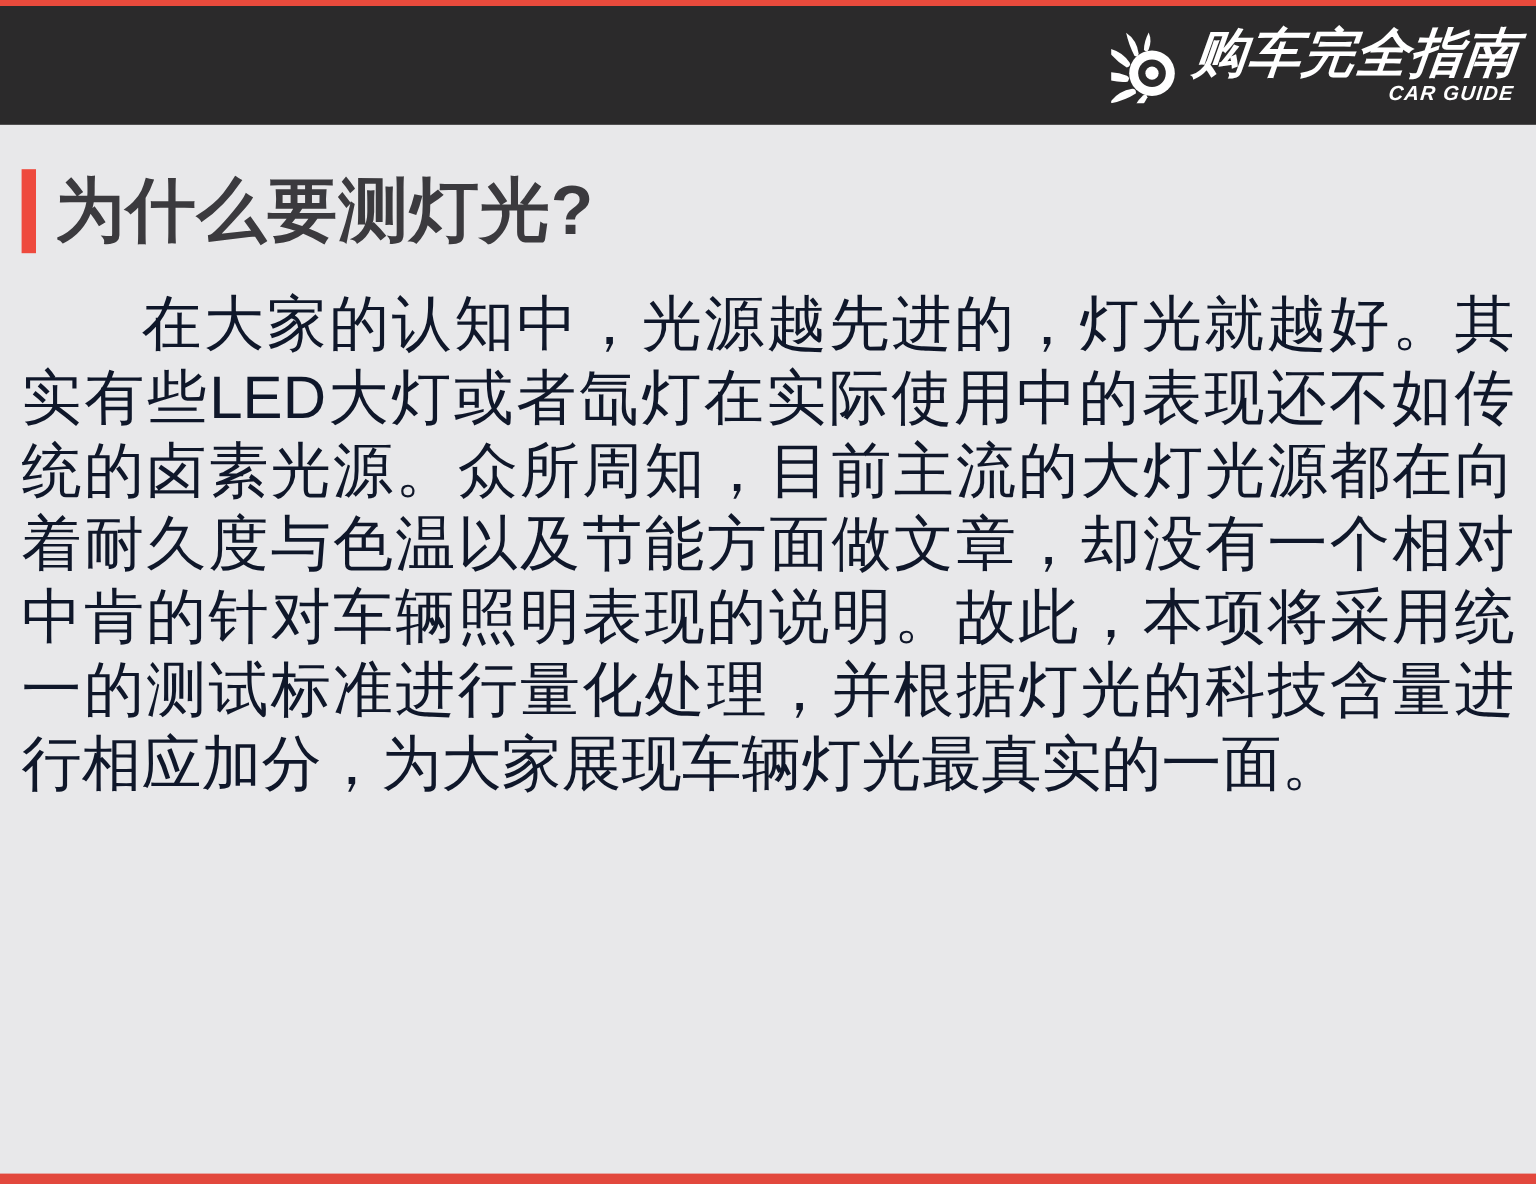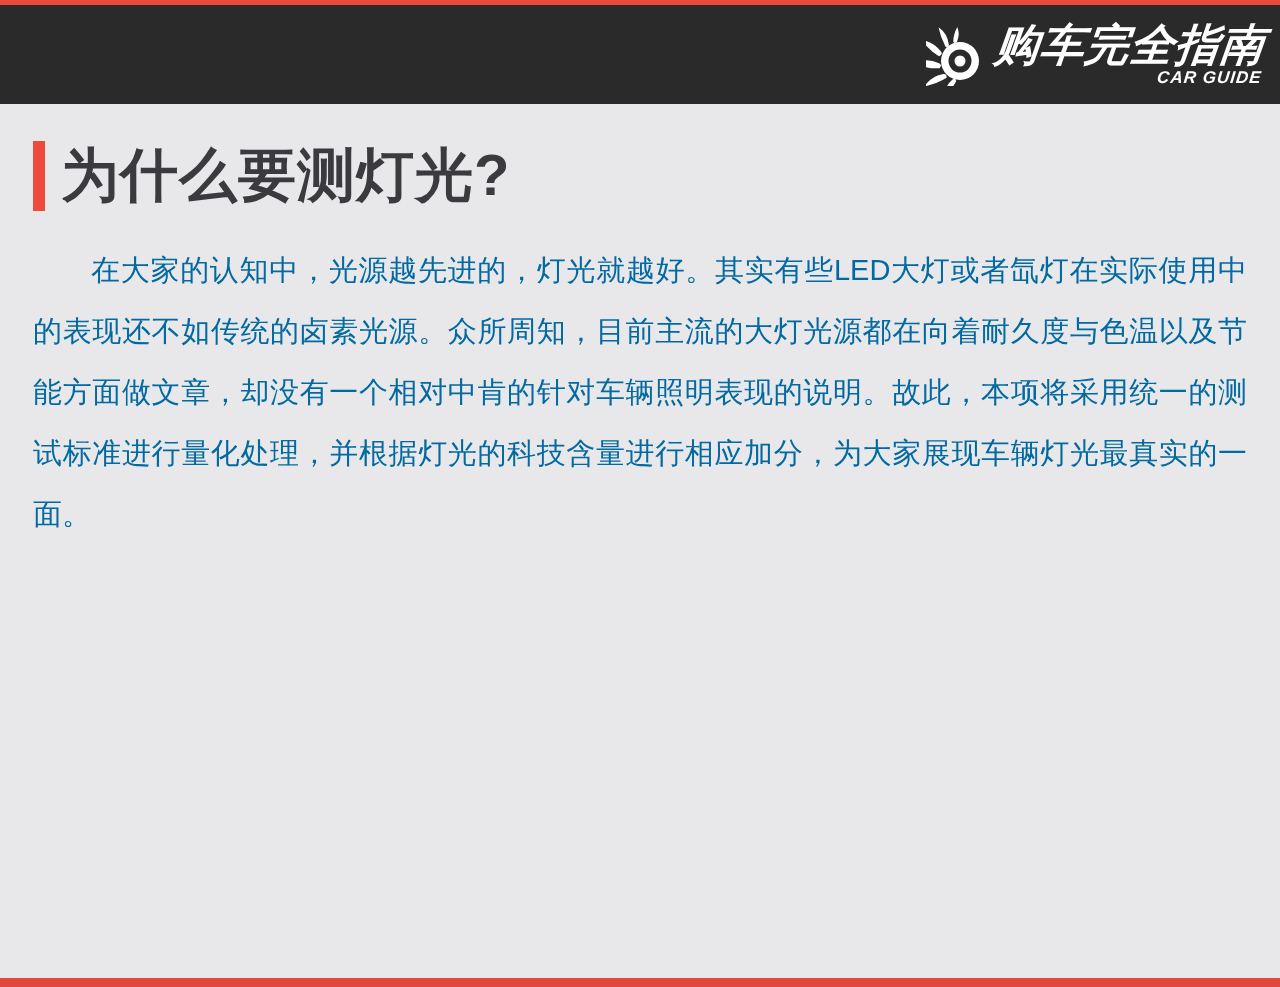--- a/index.html
+++ b/index.html
@@ -42,21 +42,21 @@
     white-space: nowrap;
   }
   .logo-sub {
     font-size: 17px;
     font-weight: 700;
     font-style: italic;
     text-align: right;
     letter-spacing: 1px;
     margin-top: 2px;
   }
-  .content { padding: 0 33px; }
+  .content { padding: 0 18px; }
   .section-heading {
     display: flex;
     align-items: center;
     margin-top: 33px;
   }
   .heading-marker {
     width: 12px;
     height: 70px;
     background: #ee4a3e;
     margin-right: 16px;
@@ -64,24 +64,24 @@
   }
   .heading-text {
     font-size: 58px;
     font-weight: 900;
     color: #3b3a3e;
     letter-spacing: 1px;
     white-space: nowrap;
   }
   .paragraph {
     margin-top: 25px;
-    font-size: 29px;
+    font-size: 50px;
     line-height: 61px;
     font-weight: 300;
-    color: #0369a1;
+    color: #0f172a;
     text-align: justify;
     text-indent: 2em;
     letter-spacing: 0;
   }
   .section-2 .section-heading { margin-top: 28px; }
   .bottom-bar {
     position: absolute;
     left: 0;
     bottom: 0;
     width: 100%;

